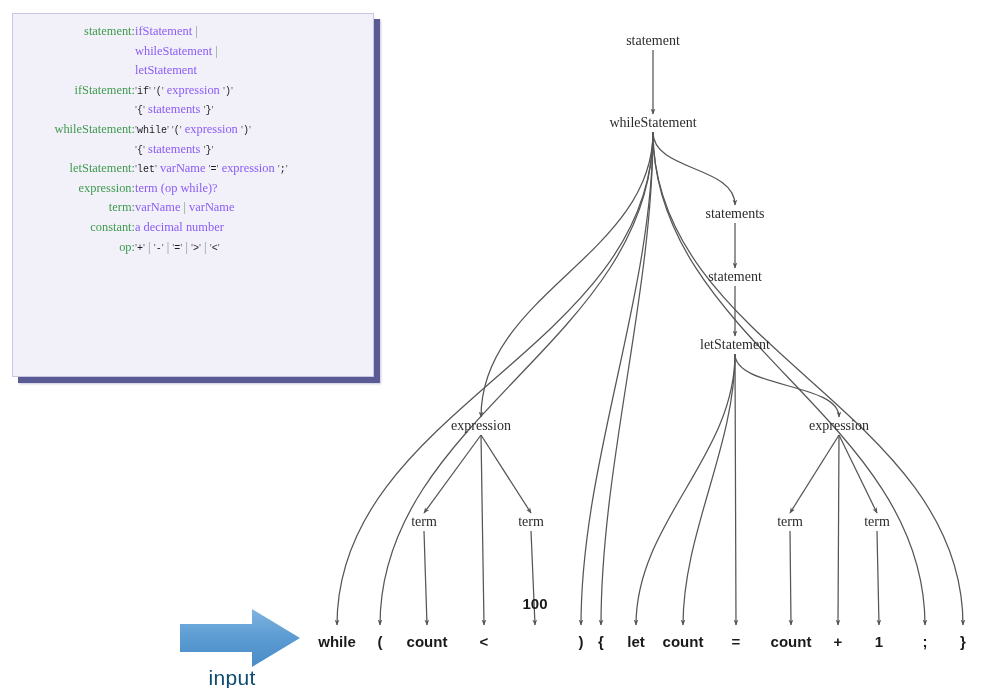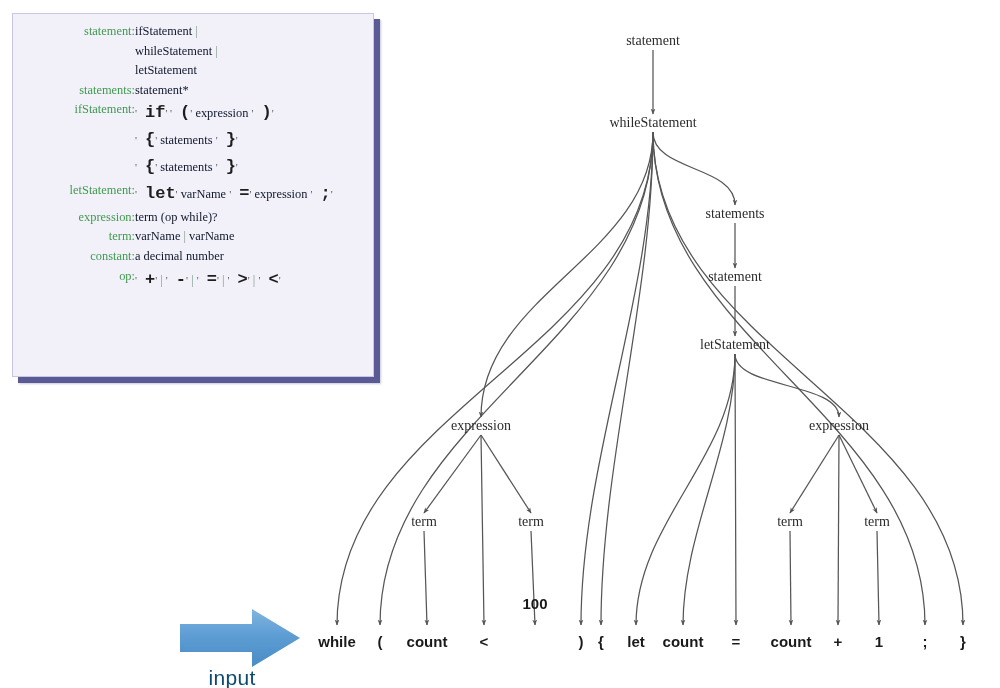--- a/index.html
+++ b/index.html
@@ -45,31 +45,30 @@
     color: #3f9a4e;
     padding-right: 7px;
     width: 122px;
   }
   td.g-def {
     text-align: left;
     color: #2f8f45;
   }
   .g-def .lit {
     color: #1d1d1d;
-    font-weight: bold;
+    font-weight: normal;
     font-family: "Liberation Mono", "DejaVu Sans Mono", monospace;
-    font-size: 17px;
-    margin-left: 8px;
+    font-size: 10px;
   }
   .g-def .q {
     color: #555;
     font-size: 11px;
   }
   .g-def .pipe { color: #7c9b86; }
-  .g-def .plain { color: #0f172a; }
+  .g-def .plain { color: #8b5cf6; }
 
   
   #tree-svg {
     position: absolute;
     left: 0;
     top: 0;
     width: 1000px;
     height: 688px;
   }
   .node-label {
@@ -122,30 +121,30 @@
         </tr>
         <tr>
           <td class="g-name"></td>
           <td class="g-def"><span class="plain">whileStatement</span><span class="pipe"> |</span></td>
         </tr>
         <tr>
           <td class="g-name"></td>
           <td class="g-def"><span class="plain">letStatement</span></td>
         </tr>
         <tr>
-          <td class="g-name">statements:</td>
-          <td class="g-def"><span class="plain">statement*</span></td>
-        </tr>
-        <tr>
           <td class="g-name">ifStatement:</td>
           <td class="g-def"><span class="q">'</span><span class="lit">if</span><span class="q">'  '</span><span class="lit">(</span><span class="q">'</span><span class="plain"> expression </span><span class="q">'</span><span class="lit">)</span><span class="q">'</span></td>
         </tr>
         <tr>
           <td class="g-name"></td>
           <td class="g-def"><span class="q">'</span><span class="lit">{</span><span class="q">'</span><span class="plain"> statements </span><span class="q">'</span><span class="lit">}</span><span class="q">'</span></td>
+        </tr>
+        <tr>
+          <td class="g-name">whileStatement:</td>
+          <td class="g-def"><span class="q">'</span><span class="lit">while</span><span class="q">'  '</span><span class="lit">(</span><span class="q">'</span><span class="plain"> expression </span><span class="q">'</span><span class="lit">)</span><span class="q">'</span></td>
         </tr>
         <tr>
           <td class="g-name"></td>
           <td class="g-def"><span class="q">'</span><span class="lit">{</span><span class="q">'</span><span class="plain"> statements </span><span class="q">'</span><span class="lit">}</span><span class="q">'</span></td>
         </tr>
         <tr>
           <td class="g-name">letStatement:</td>
           <td class="g-def"><span class="q">'</span><span class="lit">let</span><span class="q">'</span><span class="plain"> varName </span><span class="q">'</span><span class="lit">=</span><span class="q">'</span><span class="plain">  expression </span><span class="q">'</span><span class="lit">;</span><span class="q">'</span></td>
         </tr>
         <tr>

